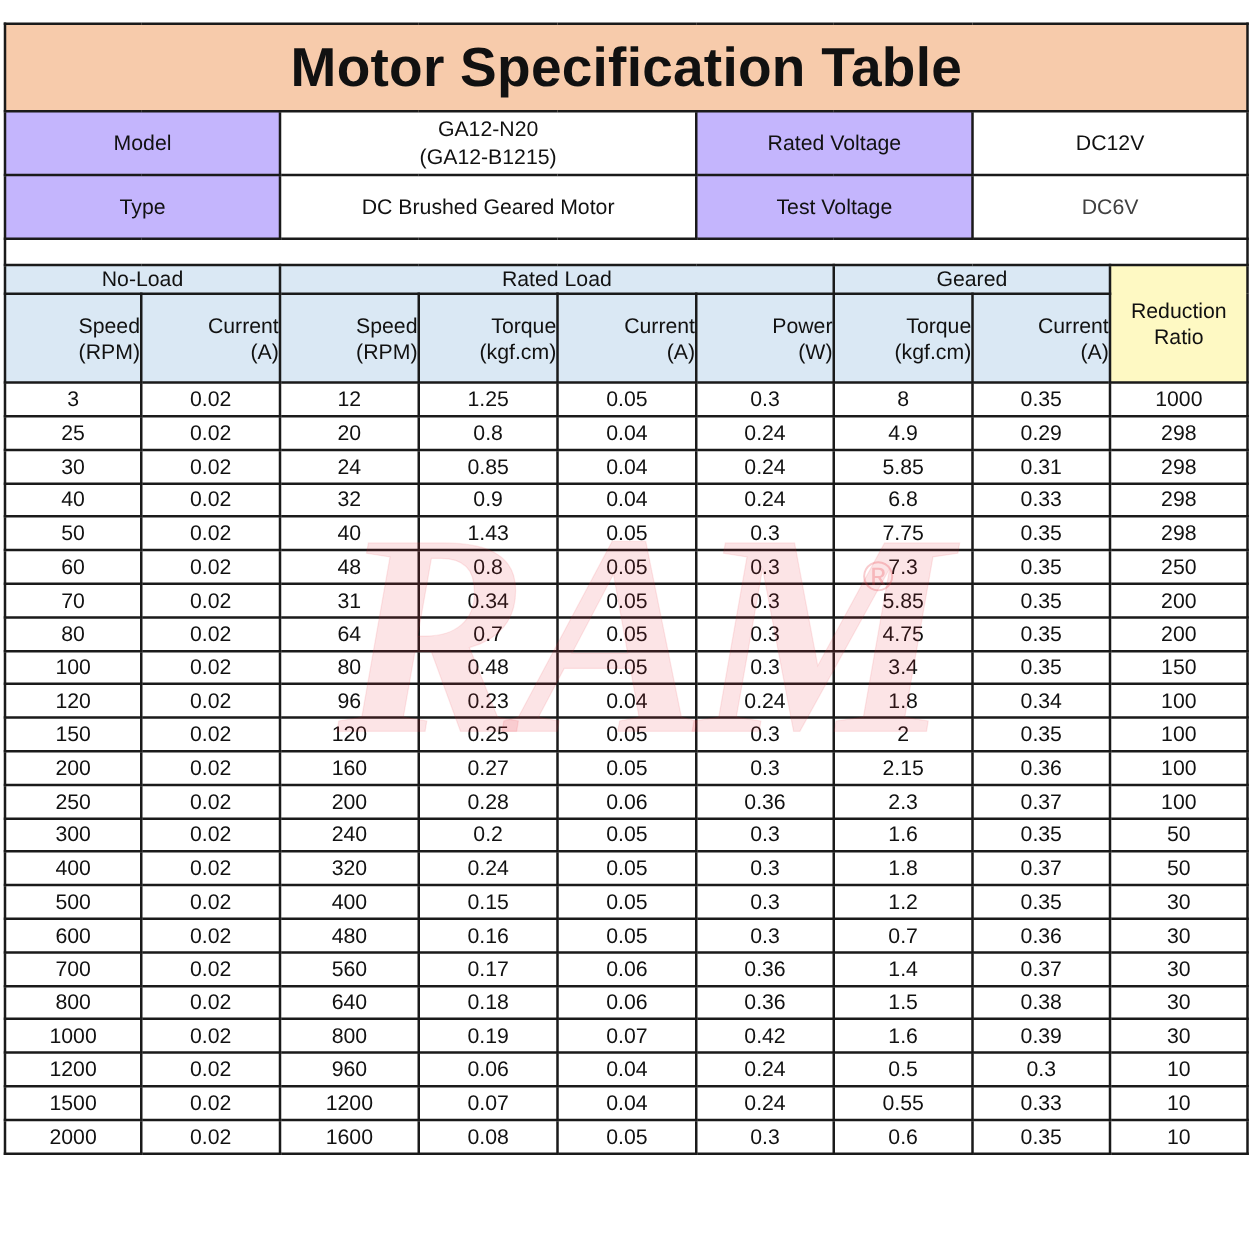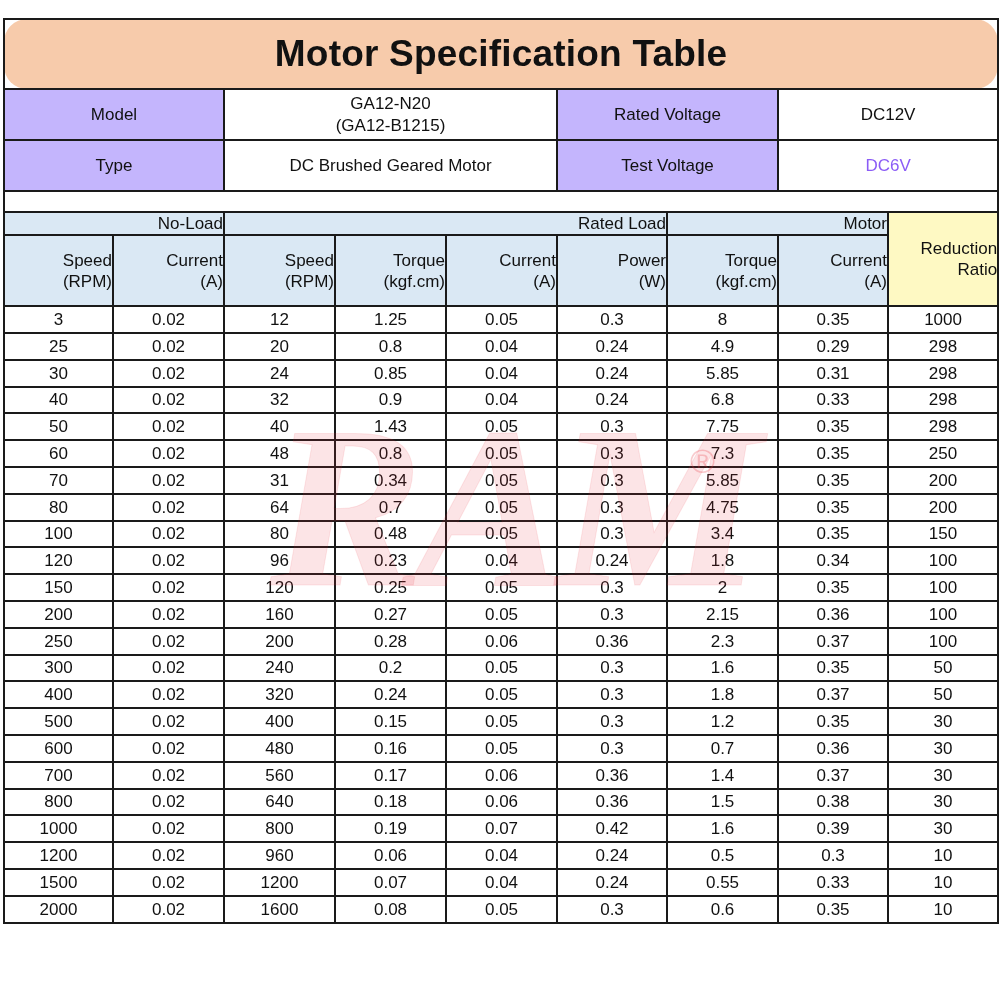--- a/index.html
+++ b/index.html
@@ -2,30 +2,30 @@
 <html><head>
 <meta charset="utf-8">
 <style>
   html, body { margin: 0; padding: 0; background: #ffffff; }
   body { width: 1000px; height: 1000px; position: relative; overflow: hidden;
          font-family: "Liberation Sans", sans-serif; color: #111; }
   .sheet { position: absolute; left: 3px; top: 18px; width: 994px; }
   table { border-collapse: collapse; width: 994px; table-layout: fixed; }
   td { border: 2px solid #1a1a1a; text-align: center; vertical-align: middle;
        padding: 0; font-size: 17px; line-height: 1.25; }
-  .title-cell { background: #f7cbab; height: 68px; font-size: 37px; font-weight: bold;
-                letter-spacing: 0.2px; border-radius: 23px; }
+  .title-cell { background: #f7cbab; height: 68px; font-size: 44px; font-weight: bold;
+                letter-spacing: 0.2px; }
   .label { background: #c4b5fd; }
   .val { background: #ffffff; }
   .info-row td { height: 49px; }
   .spacer td { height: 19px; background: #fff; }
-  .grp td { height: 21px; background: #dae8f4; text-align: right; }
+  .grp td { height: 21px; background: #dae8f4; }
   .sub td { height: 69px; background: #dae8f4; text-align: right; }
   .data td { height: 24.8px; font-size: 17px; background: transparent; }
-  .red { color: #8b5cf6; margin-top: 15px; }
+  .red { color: #404040; margin-top: 15px; }
   .watermark { position: absolute; left: 250px; top: 395px; width: 560px; height: 210px;
                pointer-events: none; }
 </style>
 </head>
 <body>
 
 <div class="sheet">
   <table>
     <colgroup>
       <col style="width:109px">
@@ -56,21 +56,21 @@
         <td colspan="3" class="val">DC Brushed Geared Motor</td>
         <td colspan="2" class="label">Test Voltage</td>
         <td colspan="2" class="val red">DC6V</td>
       </tr>
       <tr class="spacer">
         <td colspan="9"></td>
       </tr>
       <tr class="grp">
         <td colspan="2">No-Load</td>
         <td colspan="4">Rated Load</td>
-        <td colspan="2">Motor</td>
+        <td colspan="2">Geared</td>
         <td rowspan="2" style="background:#fef9c3">
           <div>Reduction</div>
           <div>Ratio</div>
         </td>
       </tr>
       <tr class="sub" id="subrow">
           <td>
             <div>Speed</div>
             <div>(RPM)</div>
           </td>

